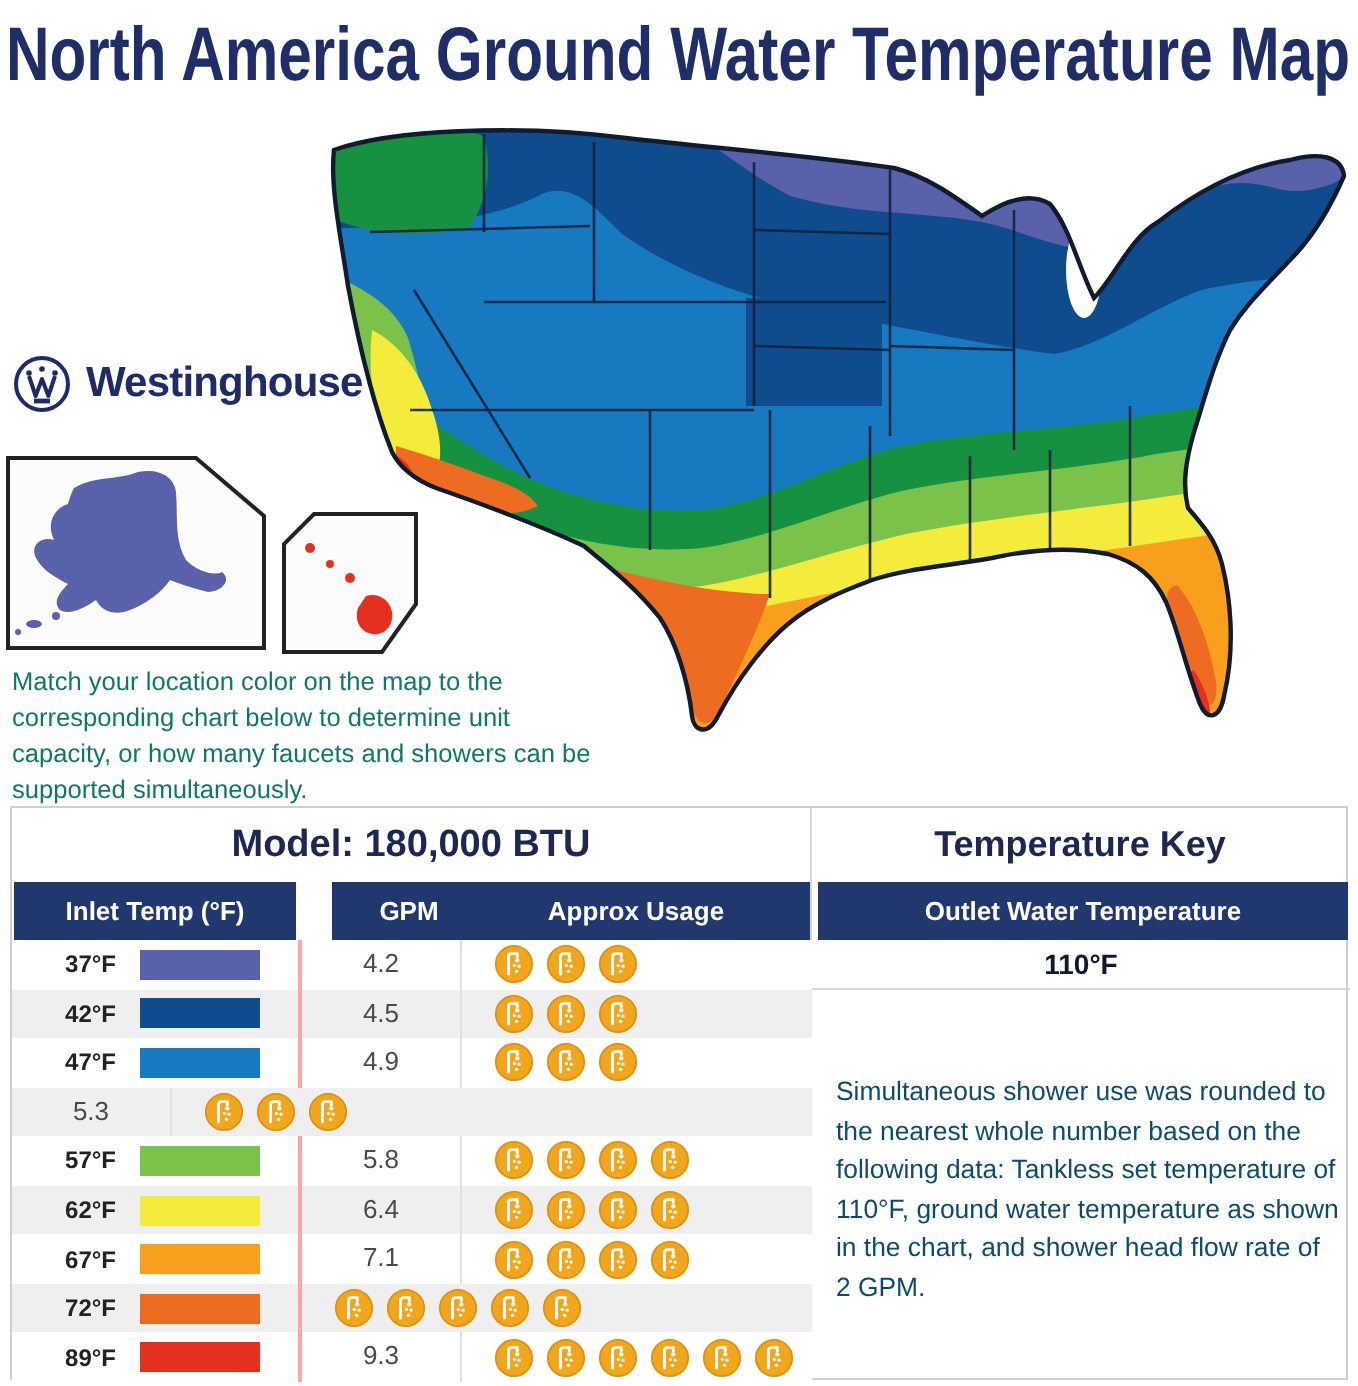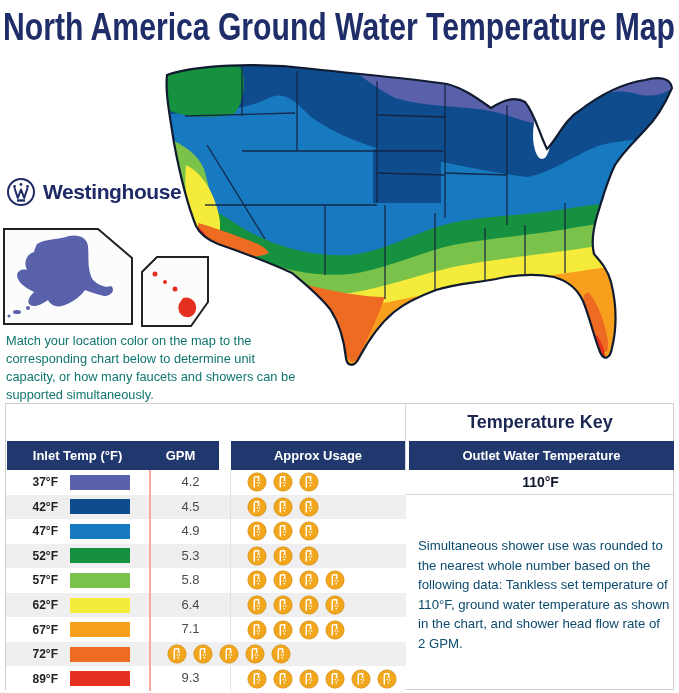--- a/index.html
+++ b/index.html
@@ -22,21 +22,21 @@
   .capTable{position:absolute;left:5px;top:403px;width:669px;height:287px;
             border:1px solid #cfcfcf;background:#fff;box-sizing:border-box;}
   .sec-divider{position:absolute;left:399px;top:0;width:1px;height:100%;background:#d6d6d6;}
   .model-head{position:absolute;left:0;top:0;width:399px;height:37px;line-height:37px;
               text-align:center;font-size:19px;font-weight:bold;color:#1c2752;}
   .appkey-head{position:absolute;left:400px;top:0;width:268px;height:37px;line-height:37px;
               text-align:center;font-size:18px;font-weight:bold;color:#1c2752;}
   .nhead{position:absolute;top:37px;height:29px;background:#21386e;color:#fff;
          font-weight:bold;font-size:13px;line-height:29px;text-align:center;}
   .nh1{left:1px;width:141px;}
-  .nh2{left:136px;width:77px;}
+  .nh2{left:160px;width:77px;}
   .nh3{left:225px;width:174px;}
   .nh4{left:403px;width:265px;}
 
   .rows-host{position:absolute;left:0;top:66px;width:400px;height:221px;}
   .trow{height:24.55px;display:flex;background:#fff;}
   .trow.alt{background:#efefef;}
   .c1{width:143px;display:flex;align-items:center;border-right:2px solid #fca5a5;}
   .temp{width:52px;text-align:right;font-weight:bold;font-size:12px;color:#222;}
   .swatch{margin-left:12px;width:60px;height:15px;}
   .c2{width:79px;text-align:center;line-height:24.55px;font-size:13px;color:#4a4a4a;
@@ -132,20 +132,21 @@
     <circle cx="24" cy="26" r="2" fill="#e5301f"></circle>
     <circle cx="34" cy="33" r="2.5" fill="#e5301f"></circle>
     <path d="M42,42 C48,40 54,44 55,50 C56,57 51,62 45,61 C39,60 36,54 38,48 Z" fill="#e5301f"></path>
   </g>
 </svg>
 
 <p class="intro">Match your location color on the map to the corresponding chart below to determine unit capacity, or how many faucets and showers can be supported simultaneously.</p>
 
 <div class="capTable">
   <div class="sec-divider"></div>
+  <div class="model-head">Model: 180,000 BTU</div>
   <div class="appkey-head">Temperature Key</div>
 
   <div class="nhead nh1">Inlet Temp (°F)</div>
   <div class="nhead nh2">GPM</div>
   <div class="nhead nh3">Approx Usage</div>
   <div class="nhead nh4">Outlet Water Temperature</div>
 
   <div class="rows-host">
       <div class="trow">
     <div class="c1">
@@ -285,24 +286,20 @@
     <g fill="#fff">
       <circle cx="12.8" cy="9" r="1.2"></circle>
       <circle cx="11.2" cy="11.8" r="0.9"></circle>
       <circle cx="13.8" cy="12.2" r="0.9"></circle>
       <circle cx="12.4" cy="15" r="0.9"></circle>
     </g>
   </svg>
         </div>
   </div>
       <div class="trow alt">
-    <div class="c1">
-      <span class="temp">52°F</span>
-      <span class="swatch" style="background: rgb(22, 145, 63);"></span>
-    </div>
     <div class="c2">5.3</div>
     <div class="c3">
           <svg width="20" height="20" viewBox="0 0 22 22">
     <circle cx="11" cy="11" r="10" fill="#f2a61c" stroke="#db9212" stroke-width="1"></circle>
     <g stroke="#fff" stroke-width="1.6" fill="none" stroke-linecap="round">
       <path d="M8,16.5 L8,7 Q8,5.3 9.7,5.3 L12.2,5.3"></path>
       <path d="M12.8,5.3 L12.8,7.2"></path>
     </g>
     <g fill="#fff">
       <circle cx="12.8" cy="9" r="1.2"></circle>

